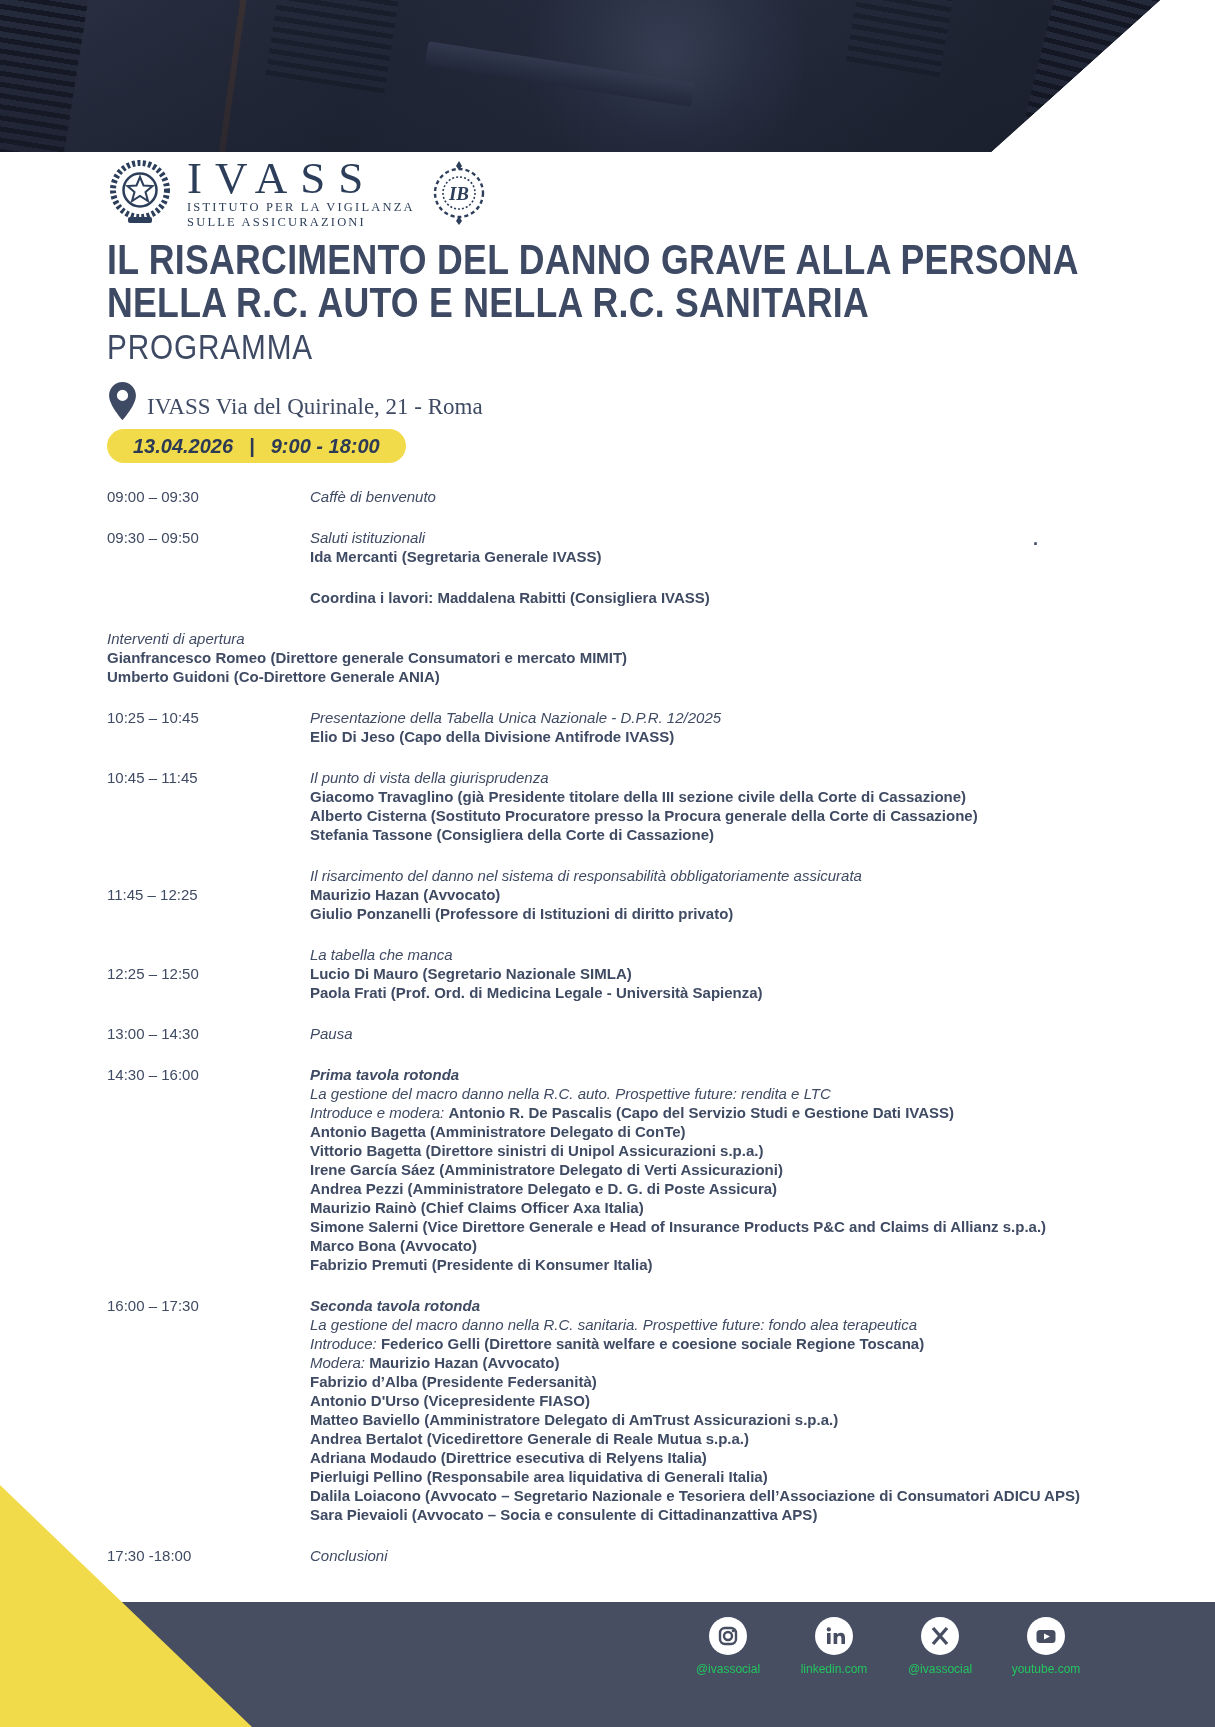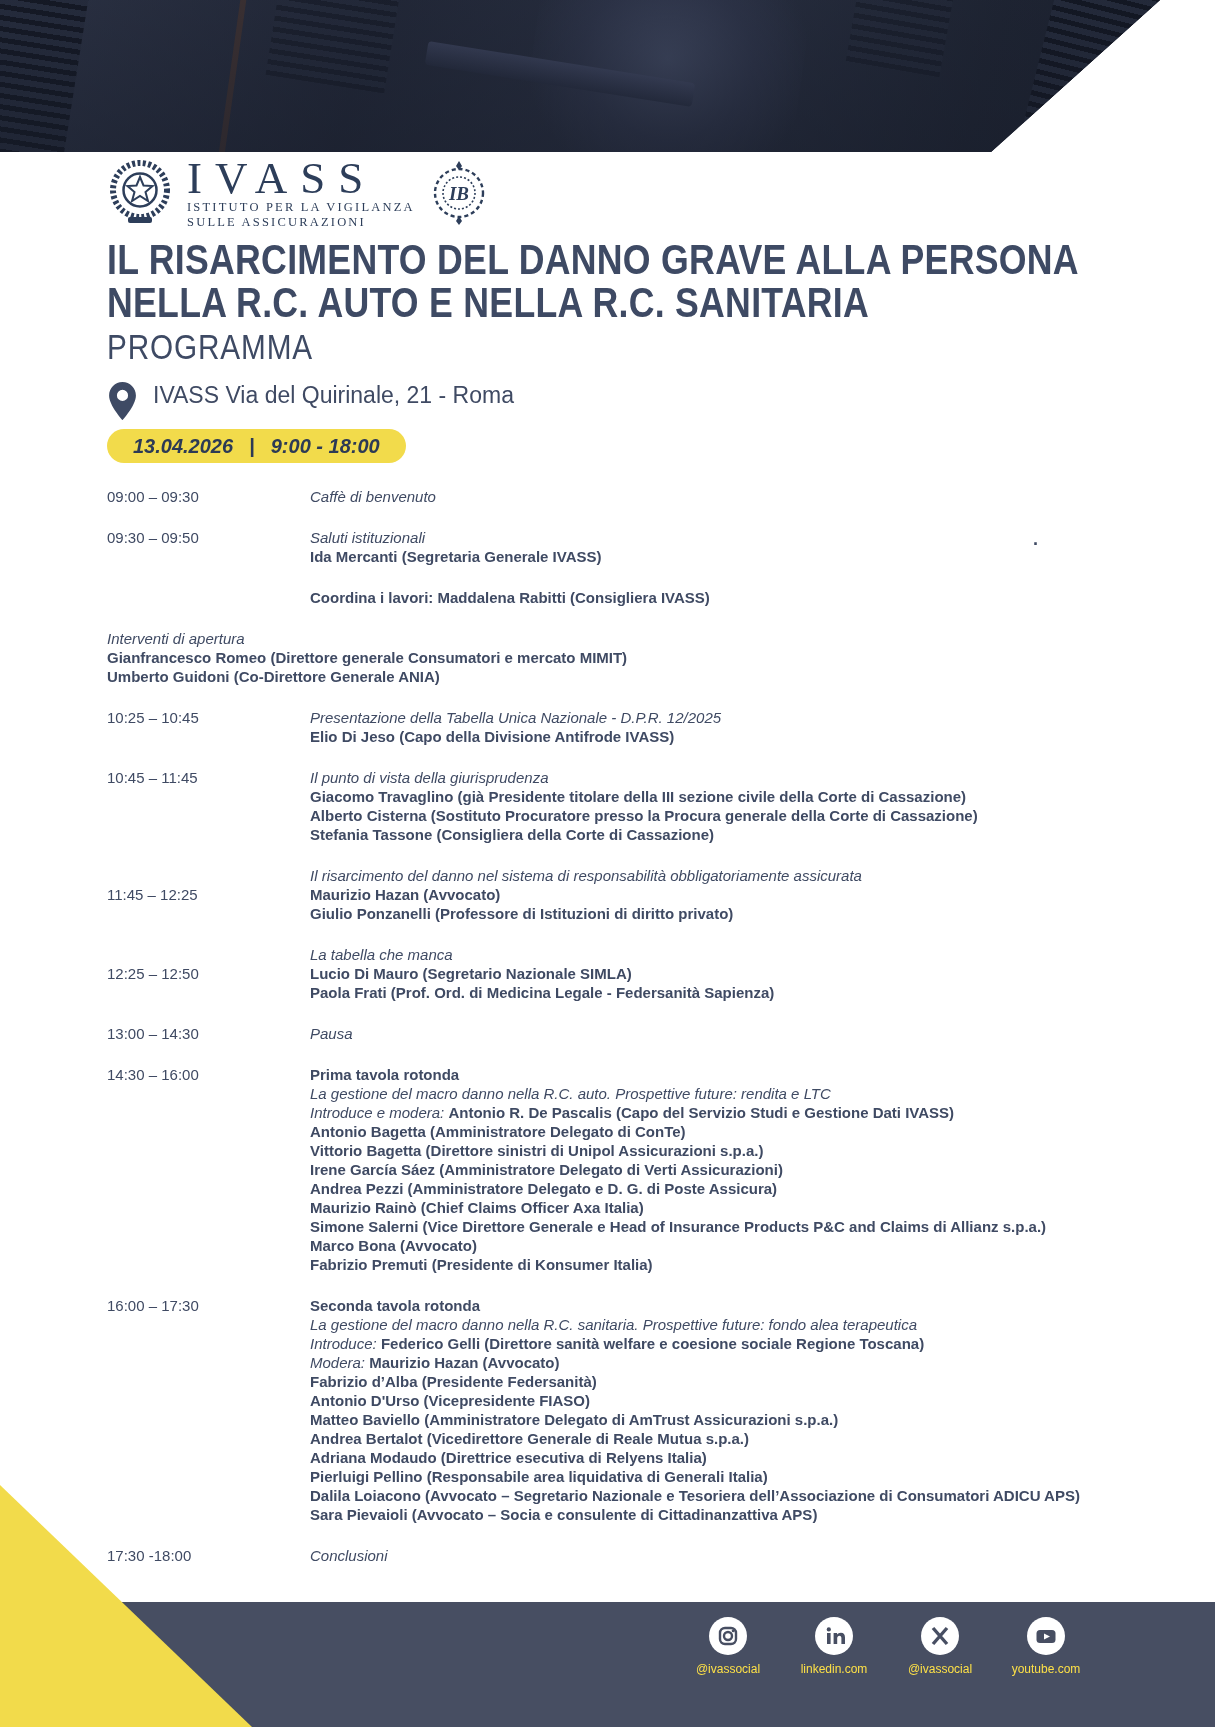--- a/index.html
+++ b/index.html
@@ -30,48 +30,48 @@
   .logo-sub{font-family:"Liberation Serif",serif;font-size:12.5px;line-height:15px;color:#2D3E5A;letter-spacing:2.2px;}
   .bdi{margin-left:16px;}
 
   
   .title{position:absolute;left:107px;top:238px;font-size:42px;line-height:43px;font-weight:800;
         color:#3E4A64;letter-spacing:.3px;transform:scaleX(.85);transform-origin:left top;white-space:nowrap;}
   .kicker{position:absolute;left:107px;top:327px;font-size:35px;font-weight:500;color:#3E4A64;
         letter-spacing:1px;transform:scaleX(.85);transform-origin:left top;}
 
   
-  .location{position:absolute;left:109px;top:382px;display:flex;align-items:flex-start;gap:17px;}
+  .location{position:absolute;left:109px;top:382px;display:flex;align-items:flex-end;gap:11px;font-family:Liberation Serif, serif;}
   .location-text{font-size:23px;color:#3F4A63;}
   .pill{position:absolute;left:107px;top:429px;height:34px;display:inline-flex;align-items:center;
         padding:0 26px;background:#F2DB4B;border-radius:17px;color:#2C3A55;
         font-size:20px;font-weight:bold;font-style:italic;}
   .pill .sep{margin:0 16px;font-weight:bold;}
 
   
   .schedule{position:absolute;left:107px;top:487px;width:1015px;color:#3F4A63;}
   .row{display:flex;margin-bottom:22px;}
   .row.t2{margin-top:8px;}
   .row.t2 .time{padding-top:19px;}
   .time{width:203px;flex:none;font-size:15px;line-height:19px;}
   .bodycol{flex:1;font-size:15px;line-height:19px;}
   .line{min-height:19px;}
   .s-n{font-style:normal;font-weight:bold;}
   .s-i{font-style:italic;}
   .s-b{font-weight:bold;}
-  .s-bi{font-weight:bold;}
+  .s-bi{font-weight:bold;font-style:italic;}
 
   .stray-dot{position:absolute;left:1033px;top:534px;font-size:18px;font-weight:bold;color:#3F4A63;}
 
   
   .footer{position:absolute;left:0;bottom:0;width:1215px;height:125px;background:#474E62;z-index:2;}
   .socials{position:absolute;left:688px;top:14px;display:flex;gap:26px;}
   .soc{width:80px;text-align:center;cursor:pointer;}
   .soc svg{width:40px;height:40px;display:block;margin:0 auto;}
-  .soc-label{margin-top:6px;font-size:12px;color:#fde047;}
+  .soc-label{margin-top:6px;font-size:12px;color:#22c55e;}
   .corner{position:absolute;left:0;bottom:0;width:252px;height:242px;background:#F2DB4B;
         clip-path:polygon(0 0,100% 100%,0 100%);z-index:5;}
 </style>
 </head>
 <body>
 
 <div class="page">
 
   <div class="hero">
     <div class="g1"></div>
@@ -174,21 +174,21 @@
           <div class="line"><span class="s-i">Il risarcimento del danno nel sistema di responsabilità obbligatoriamente assicurata</span></div>
           <div class="line"><span class="s-b">Maurizio Hazan</span><span class="s-n"> (Avvocato)</span></div>
           <div class="line"><span class="s-b">Giulio Ponzanelli</span><span class="s-n"> (Professore di Istituzioni di diritto privato)</span></div>
         </div>
       </div>
       <div class="row t2">
         <div class="time">12:25 – 12:50</div>
         <div class="bodycol">
           <div class="line"><span class="s-i">La tabella che manca</span></div>
           <div class="line"><span class="s-b">Lucio Di Mauro</span><span class="s-n"> (Segretario Nazionale SIMLA)</span></div>
-          <div class="line"><span class="s-b">Paola Frati</span><span class="s-n"> (Prof. Ord. di Medicina Legale - Federsanità Sapienza)</span></div>
+          <div class="line"><span class="s-b">Paola Frati</span><span class="s-n"> (Prof. Ord. di Medicina Legale - Università Sapienza)</span></div>
         </div>
       </div>
       <div class="row">
         <div class="time">13:00 – 14:30</div>
         <div class="bodycol">
           <div class="line"><span class="s-i">Pausa</span></div>
         </div>
       </div>
       <div class="row">
         <div class="time">14:30 – 16:00</div>

